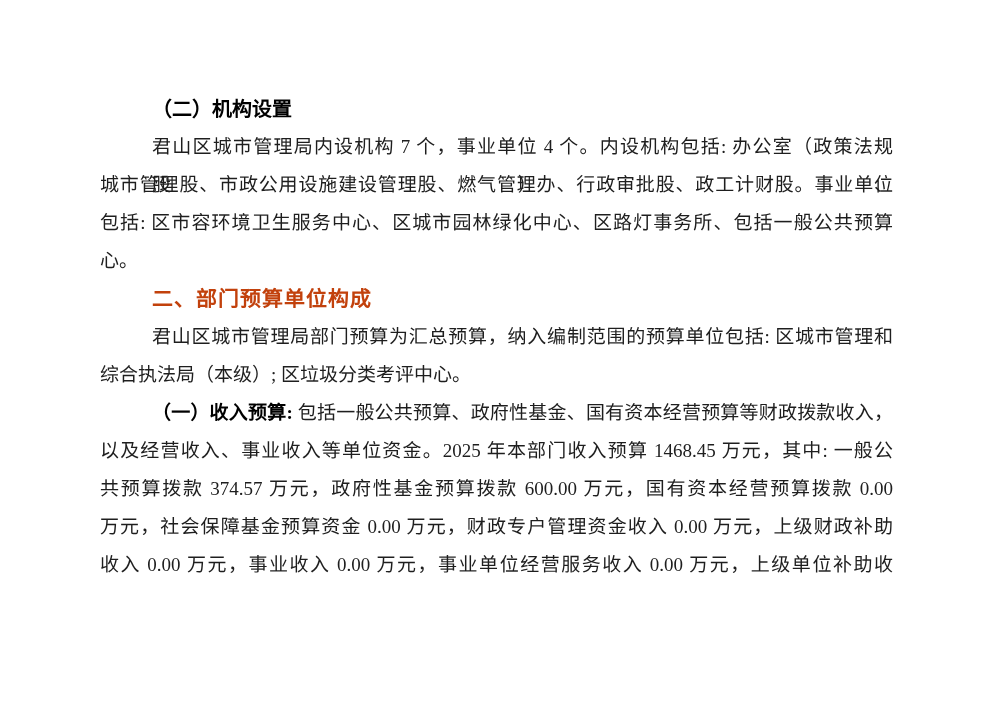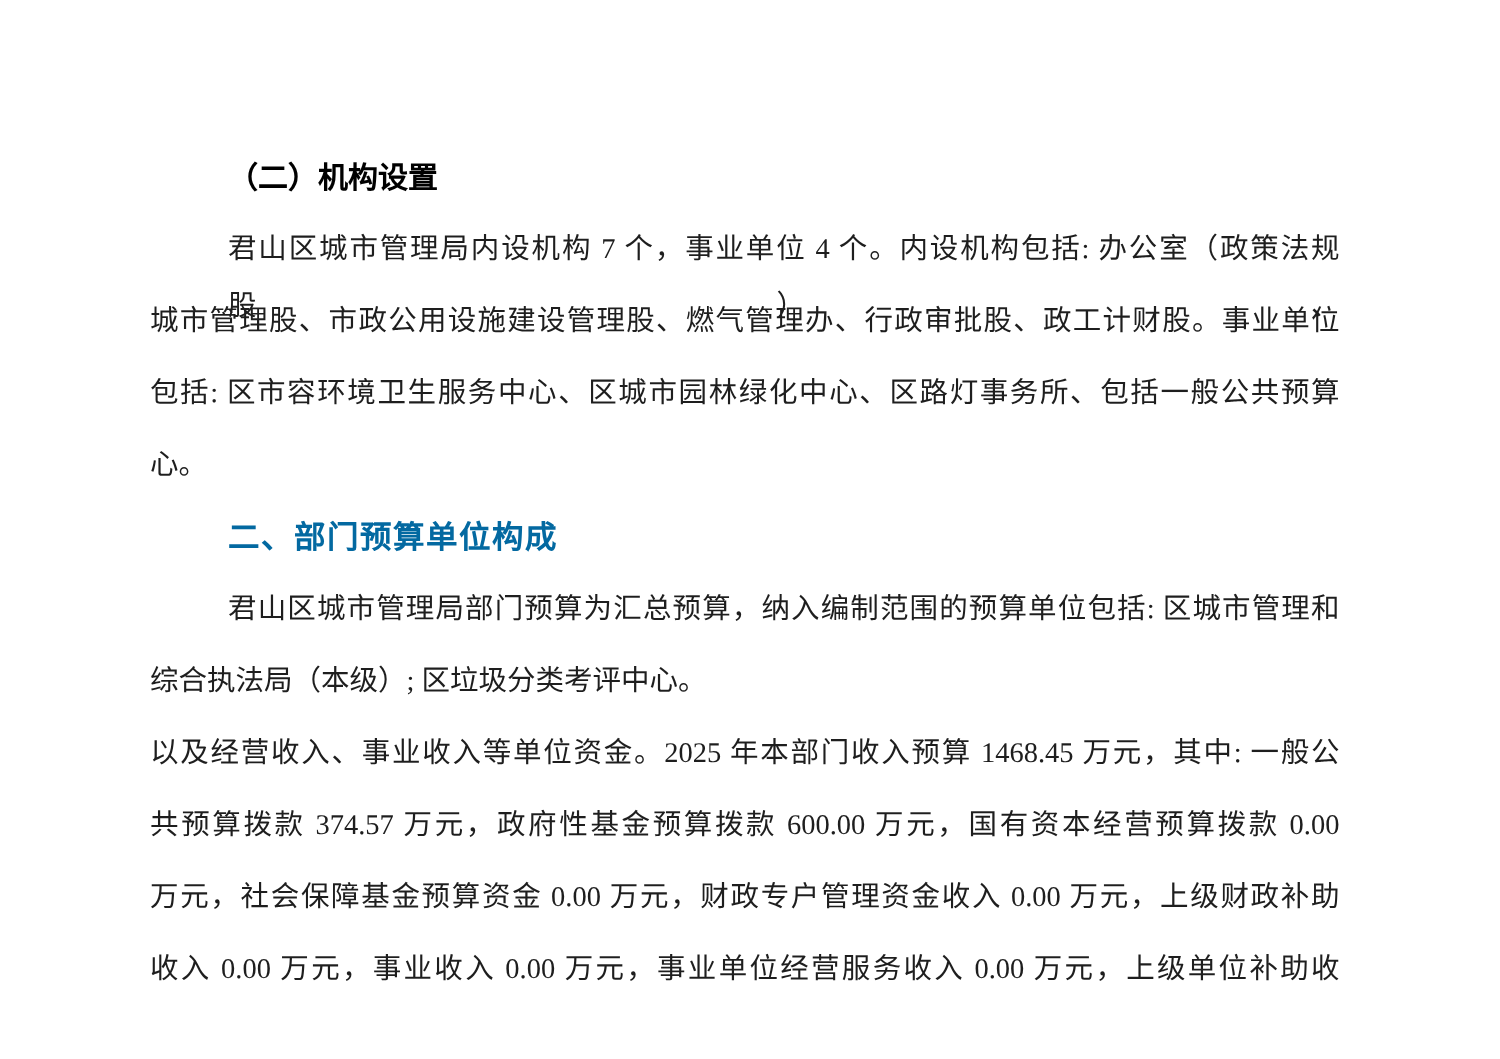--- a/index.html
+++ b/index.html
@@ -21,41 +21,40 @@
     width: 793px;
   }
   .line {
     height: 38px;
     line-height: 38px;
     font-size: 19px;
     color: #1e1e1e;
     font-family: "Liberation Serif", "DejaVu Serif", serif;
     white-space: nowrap;
     overflow: visible;
-    margin-top: 10px;
   }
   .line.j {
     white-space: normal;
     text-align: justify;
     text-align-last: justify;
   }
   .indent {
     padding-left: 52px;
   }
   .h-kai {
     font-family: "Liberation Serif", "DejaVu Serif", serif;
     font-weight: 700;
     font-size: 20px;
     color: #000000;
   }
   .h-hei {
     font-family: "Liberation Sans", "DejaVu Sans", sans-serif;
     font-weight: 700;
     font-size: 21px;
-    color: #0369a1;
+    color: #c2410c;
     letter-spacing: 1px;
   }
   .bold-label {
     font-weight: 700;
     color: #000000;
   }
 </style>
 </head>
 <body>
 
@@ -68,19 +67,22 @@
     <div class="line j">城市管理股、市政公用设施建设管理股、燃气管理办、行政审批股、政工计财股。事业单位</div>
     <div class="line j">包括: 区市容环境卫生服务中心、区城市园林绿化中心、区路灯事务所、包括一般公共预算</div>
     <div class="line">心。</div>
 
     <div class="line h-hei indent">二、部门预算单位构成</div>
 
     <div class="line j indent">君山区城市管理局部门预算为汇总预算，纳入编制范围的预算单位包括: 区城市管理和</div>
     <div class="line">综合执法局（本级）; 区垃圾分类考评中心。</div>
 
 
+    <div class="line j indent">
+      <span class="bold-label">（一）收入预算:</span><span> 包括一般公共预算、政府性基金、国有资本经营预算等财政拨款收入，</span>
+    </div>
     <div class="line j">以及经营收入、事业收入等单位资金。2025 年本部门收入预算 1468.45 万元，其中: 一般公</div>
     <div class="line j">共预算拨款 374.57 万元，政府性基金预算拨款 600.00 万元，国有资本经营预算拨款 0.00</div>
     <div class="line j">万元，社会保障基金预算资金 0.00 万元，财政专户管理资金收入 0.00 万元，上级财政补助</div>
     <div class="line j">收入 0.00 万元，事业收入 0.00 万元，事业单位经营服务收入 0.00 万元，上级单位补助收</div>
 
   </div>
 </div>
 
 </body></html>

